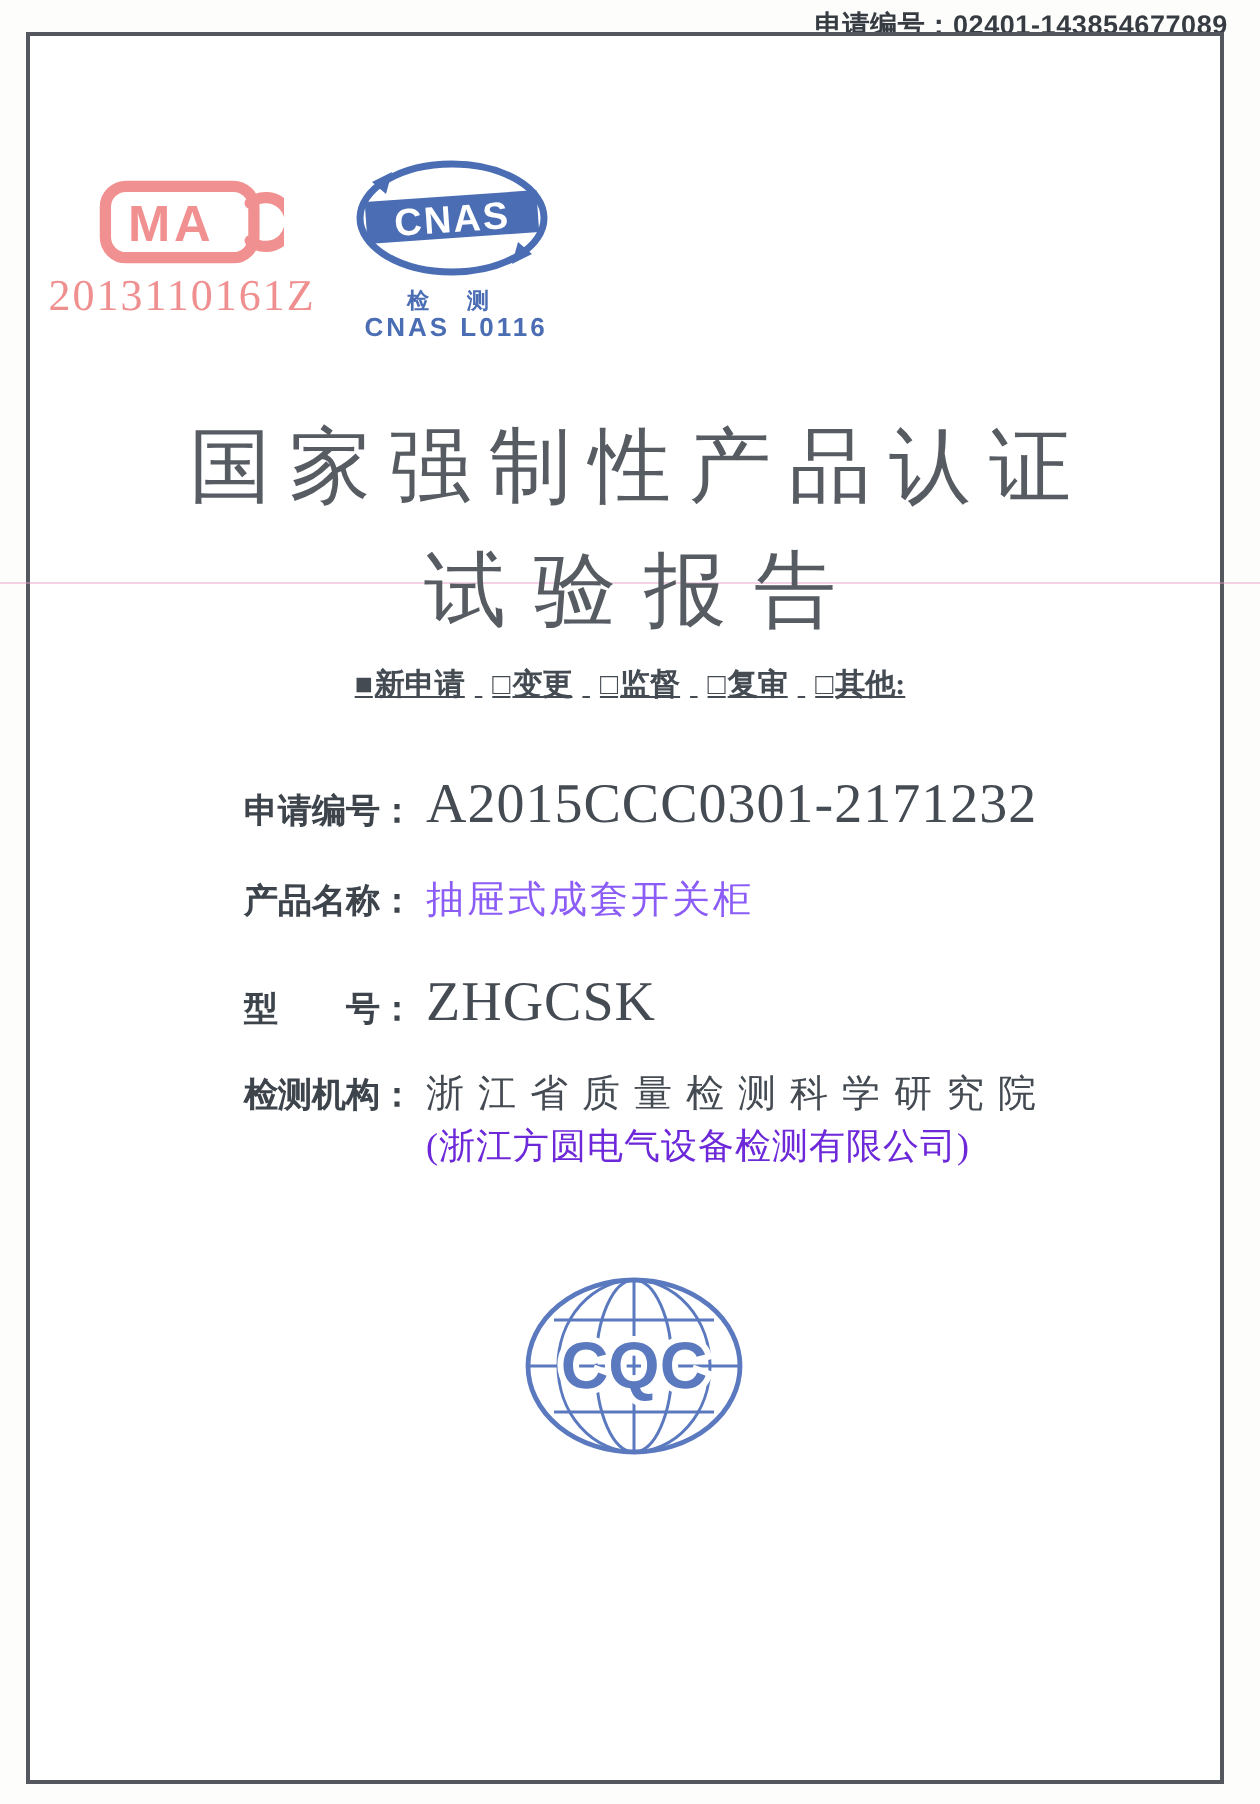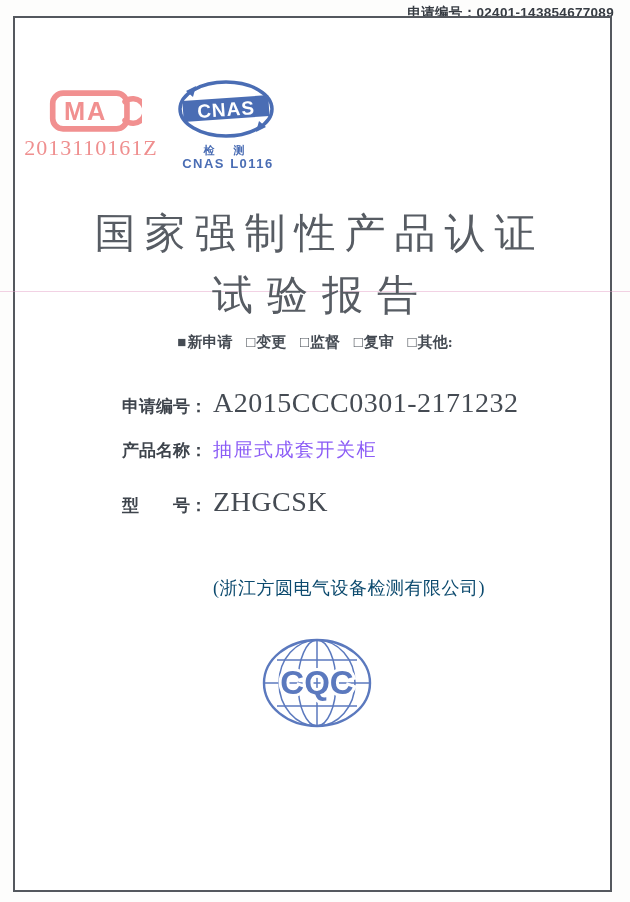--- a/index.html
+++ b/index.html
@@ -43,35 +43,35 @@
   
   .title-line{
     position:absolute;left:0;width:630px;text-align:center;z-index:2;
     color:#575c63;font-weight:500;
   }
   .title-1{top:206px;font-size:41px;letter-spacing:9px;padding-left:9px;box-sizing:border-box;}
   .title-2{top:268px;font-size:41px;letter-spacing:14px;padding-left:14px;box-sizing:border-box;}
   
   .apptype{
     position:absolute;left:0;top:333px;width:630px;text-align:center;
-    font-size:15px;font-weight:700;color:#454b53;
+    font-size:15px;font-weight:700;color:#454b53;text-decoration:underline;
   }
   .apptype .opt{margin:0 5px;white-space:nowrap;}
   .apptype .glyph{margin-right:1px;}
   
   .field-row{position:absolute;left:122px;white-space:nowrap;}
   .flabel{
     display:inline-block;width:91px;font-size:17px;font-weight:600;
     color:#3e444c;white-space:pre;vertical-align:baseline;
   }
   .val-serif{font-size:28px;color:#454b53;letter-spacing:.5px;}
   .val-cjk{font-size:19px;color:#8b5cf6;letter-spacing:1.5px;}
   .val-spaced{font-size:19px;color:#454b53;letter-spacing:7px;}
   .org-line2{
-    position:absolute;left:213px;top:576px;font-size:18px;color:#0c4a6e;
+    position:absolute;left:213px;top:561px;font-size:18px;color:#6d28d9;
     letter-spacing:.5px;white-space:nowrap;
   }
   
   .cqc-svg{position:absolute;left:261px;top:636px;width:112px;height:94px;}
 </style>
 </head>
 <body>
 
 <div class="canvas">
 
@@ -116,20 +116,23 @@
   </div>
 
   <div class="field-row" style="top:437px">
     <span class="flabel">产品名称：</span><span class="val-cjk">抽屉式成套开关柜</span>
   </div>
 
   <div class="field-row" style="top:486px">
     <span class="flabel">型　　号：</span><span class="val-serif">ZHGCSK</span>
   </div>
 
+  <div class="field-row" style="top:534px">
+    <span class="flabel">检测机构：</span><span class="val-spaced">浙江省质量检测科学研究院</span>
+  </div>
   <div class="org-line2">(浙江方圆电气设备检测有限公司)</div>
 
   <svg class="cqc-svg" viewBox="0 0 112 94">
     <ellipse cx="56" cy="47" rx="53" ry="43" fill="none" stroke="#5b79be" stroke-width="2.4"></ellipse>
     <ellipse cx="56" cy="47" rx="38" ry="43" fill="none" stroke="#5b79be" stroke-width="1.5"></ellipse>
     <ellipse cx="56" cy="47" rx="19" ry="43" fill="none" stroke="#5b79be" stroke-width="1.5"></ellipse>
     <line x1="56" y1="4" x2="56" y2="90" stroke="#5b79be" stroke-width="1.5"></line>
     <line x1="16" y1="24" x2="96" y2="24" stroke="#5b79be" stroke-width="1.5"></line>
     <line x1="3" y1="47" x2="109" y2="47" stroke="#5b79be" stroke-width="1.5"></line>
     <line x1="16" y1="70" x2="96" y2="70" stroke="#5b79be" stroke-width="1.5"></line>

